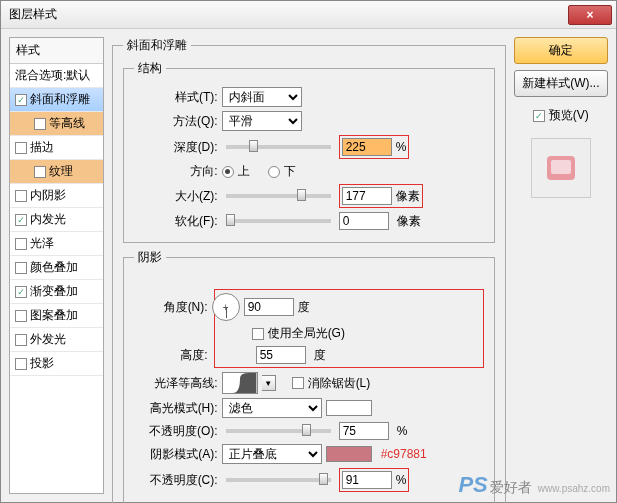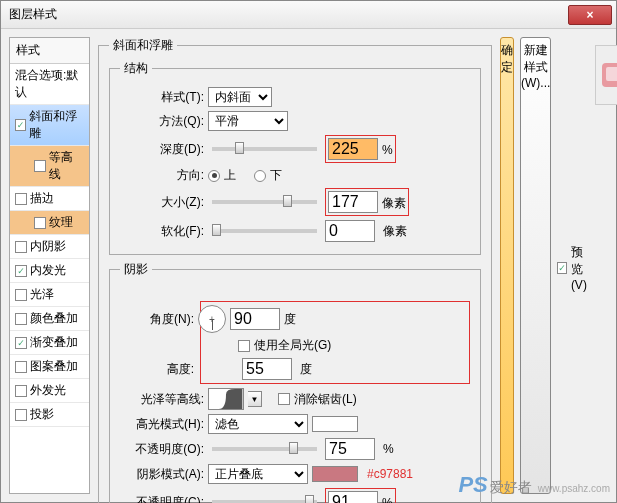--- a/index.html
+++ b/index.html
@@ -21,33 +21,33 @@
 
 .settings-col { flex: 1; }
 fieldset { border: 1px solid #aaa; padding: 6px 10px 8px 10px; margin-bottom: 6px; }
 legend { padding: 0 4px; }
 .row { display: flex; align-items: center; margin: 4px 0; gap: 4px; }
 .label { width: 84px; text-align: right; }
 select { border: 1px solid #888; background: #fff; padding: 1px 2px; font-size: 12px; }
 .dropdown-arrow { width: 14px; height: 16px; border: 1px solid #888; border-left: none; background: linear-gradient(#fff,#ddd); display: inline-flex; align-items: center; justify-content: center; font-size: 8px; }
 .slider { flex: 0 0 105px; height: 4px; background: #ccc; position: relative; margin: 0 4px; }
 .slider .thumb { position: absolute; width: 9px; height: 12px; background: linear-gradient(#fff,#ccc); border: 1px solid #888; top: -5px; }
-input.num { width: 50px; border: 1px solid #888; background: #fff; padding: 1px 3px; font-size: 16px; text-align: left; }
+input.num { width: 50px; border: 1px solid #888; background: #fff; padding: 1px 3px; font-size: 12px; text-align: left; }
 input.num.orange { background: #ffbb66; }
 .unit { margin-left: 4px; }
 .redbox { border: 1px solid #e03030; }
 
 .radio { width: 12px; height: 12px; border: 1px solid #888; border-radius: 50%; background: #fff; display: inline-flex; align-items: center; justify-content: center; }
 .radio.on::after { content: ""; width: 5px; height: 5px; border-radius: 50%; background: #444; }
 
 .contour-swatch { width: 36px; height: 22px; border: 1px solid #888; background: #fff; position: relative; overflow: hidden; }
 .contour-swatch svg { width: 100%; height: 100%; }
 .color-swatch { width: 46px; height: 16px; border: 1px solid #888; display: inline-block; }
 
-.right-col { width: 108px; display: flex; gap: 6px; align-items: stretch; }
+.right-col { width: 108px; display: flex; flex-direction: column; gap: 6px; align-items: stretch; }
 .btn { border: 1px solid #888; border-radius: 3px; padding: 4px 0; text-align: center; background: linear-gradient(#fff,#e4e4e4); cursor: pointer; }
 .btn.primary { background: linear-gradient(#ffe7a8,#ffc956); border-color: #c89030; }
 .preview-chk { display: flex; align-items: center; gap: 4px; justify-content: center; margin-top: 4px; }
 .preview-img { width: 60px; height: 60px; margin: 8px auto 0; background: #eee; border: 1px solid #ccc; display: flex; align-items: center; justify-content: center; }
 
 .footer-btns { display: flex; gap: 18px; justify-content: center; margin-top: 4px; }
 .footer-btns .btn { padding: 3px 18px; }
 
 .watermark { position: absolute; right: 6px; bottom: 4px; display: flex; align-items: baseline; gap: 2px; font-family: Georgia, serif; }
 .watermark .ps { font-size: 22px; font-style: italic; font-weight: bold; color: #6aa3d8; }
@@ -128,21 +128,21 @@
 
     <div class="settings-col">
       <fieldset>
         <legend>斜面和浮雕</legend>
 
         <fieldset>
           <legend>结构</legend>
 
           <div class="row">
             <span class="label">样式(T):</span>
-            <select style="width:64px"><option>内斜面</option></select>
+            <select style="width:80px"><option>内斜面</option></select>
           </div>
           <div class="row">
             <span class="label">方法(Q):</span>
             <select style="width:80px"><option>平滑</option></select>
           </div>
           <div class="row">
             <span class="label">深度(D):</span>
             <div class="slider">
                 <div class="thumb" style="left:22%"></div>
               </div>

